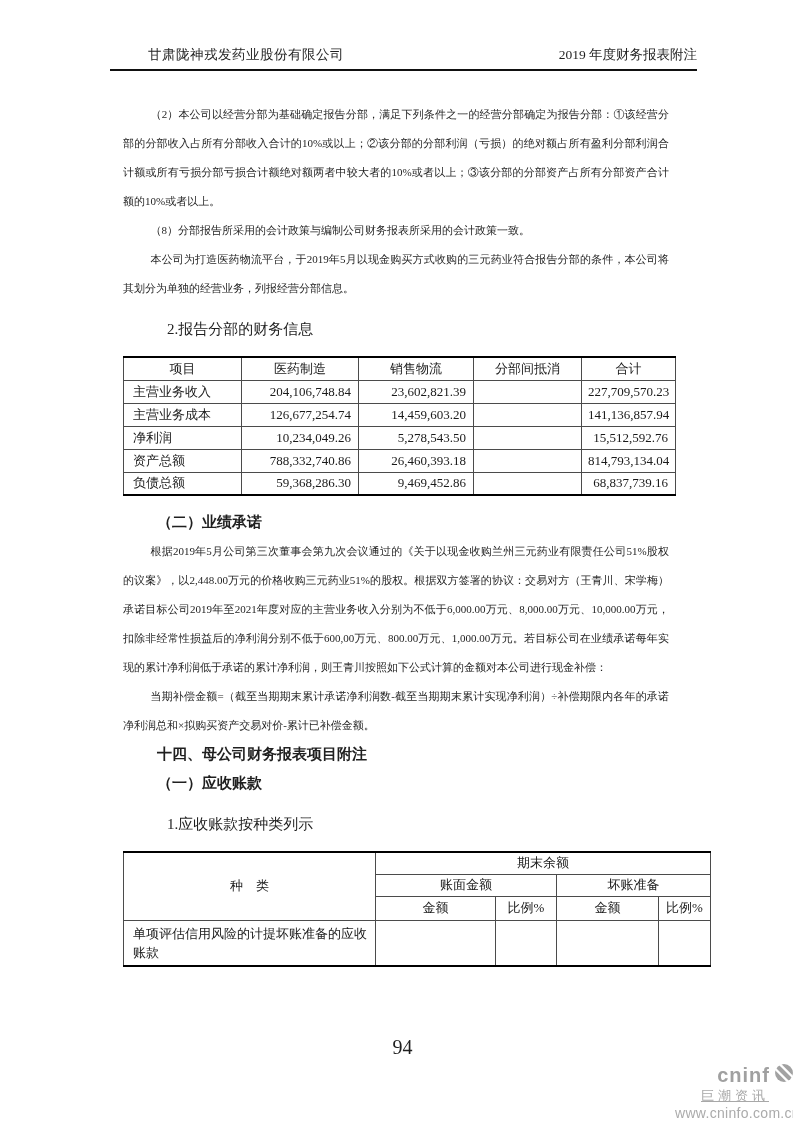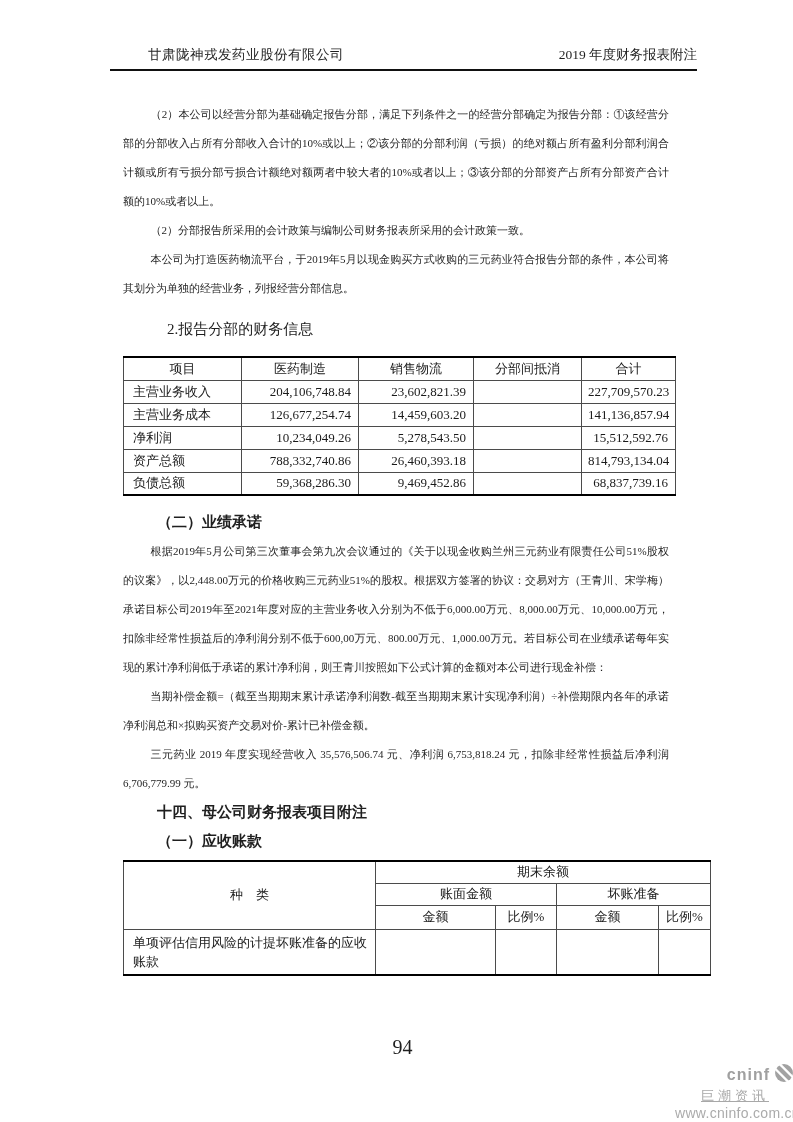--- a/index.html
+++ b/index.html
@@ -59,38 +59,38 @@
     position:absolute;top:1036px;left:0;width:100%;
     text-align:center;font-size:20px;
   }
   .cninfo{
     position:absolute;right:10px;top:1062px;width:120px;
     text-align:right;color:#9b9b9b;
     font-family:"Liberation Sans","DejaVu Sans",sans-serif;
     line-height:1.1;
   }
   .cninfo .brandline{display:flex;align-items:center;justify-content:flex-end;gap:3px;}
-  .cninfo .brand{font-size:16px;font-weight:bold;letter-spacing:1px;color:#a0a0a0;}
+  .cninfo .brand{font-size:20px;font-weight:bold;letter-spacing:1px;color:#a0a0a0;}
   .cninfo .cn{font-size:13px;letter-spacing:4px;color:#a8a8a8;margin-top:1px;margin-right:26px;text-decoration:underline;}
   .cninfo .url{font-size:14px;color:#ababab;margin-top:3px;letter-spacing:.3px;}
 </style>
 </head>
 <body>
 
 <div class="page">
 
   <div class="doc-header">
     <span class="company">甘肃陇神戎发药业股份有限公司</span>
     <span class="doc-title">2019 年度财务报表附注</span>
   </div>
 
   <div class="content">
 
     <p>（2）本公司以经营分部为基础确定报告分部，满足下列条件之一的经营分部确定为报告分部：①该经营分部的分部收入占所有分部收入合计的10%或以上；②该分部的分部利润（亏损）的绝对额占所有盈利分部利润合计额或所有亏损分部亏损合计额绝对额两者中较大者的10%或者以上；③该分部的分部资产占所有分部资产合计额的10%或者以上。</p>
-    <p>（2）分部报告所采用的会计政策与编制公司财务报表所采用的会计政策一致。</p>
+    <p>（8）分部报告所采用的会计政策与编制公司财务报表所采用的会计政策一致。</p>
     <p>本公司为打造医药物流平台，于2019年5月以现金购买方式收购的三元药业符合报告分部的条件，本公司将其划分为单独的经营业务，列报经营分部信息。</p>
 
     <div class="h-plain">2.报告分部的财务信息</div>
 
     <table class="tbl-seg">
       <colgroup>
         <col style="width:118px">
           <col style="width:117px">
           <col style="width:115px">
           <col style="width:108px">
@@ -141,24 +141,24 @@
           <td class="num"></td>
           <td class="num">68,837,739.16</td>
         </tr>
       </tbody>
     </table>
 
     <div class="h-bold mt12">（二）业绩承诺</div>
 
     <p>根据2019年5月公司第三次董事会第九次会议通过的《关于以现金收购兰州三元药业有限责任公司51%股权的议案》，以2,448.00万元的价格收购三元药业51%的股权。根据双方签署的协议：交易对方（王青川、宋学梅）承诺目标公司2019年至2021年度对应的主营业务收入分别为不低于6,000.00万元、8,000.00万元、10,000.00万元，扣除非经常性损益后的净利润分别不低于600,00万元、800.00万元、1,000.00万元。若目标公司在业绩承诺每年实现的累计净利润低于承诺的累计净利润，则王青川按照如下公式计算的金额对本公司进行现金补偿：</p>
     <p>当期补偿金额=（截至当期期末累计承诺净利润数-截至当期期末累计实现净利润）÷补偿期限内各年的承诺净利润总和×拟购买资产交易对价-累计已补偿金额。</p>
-    <p class="mt8">三元药业 2019 年度实现经营收入 35,576,506.74 元、净利润 6,753,818.24 元，扣除非经常性损益后净利润 6,706,779.99 元。</p>
 
     <div class="h-bold mt8">十四、母公司财务报表项目附注</div>
     <div class="h-bold">（一）应收账款</div>
+    <div class="h-plain">1.应收账款按种类列示</div>
 
     <table class="tbl-ar">
       <colgroup>
         <col style="width:252px">
           <col style="width:120px">
           <col style="width:61px">
           <col style="width:102px">
           <col style="width:52px">
       </colgroup>
       <tbody>

